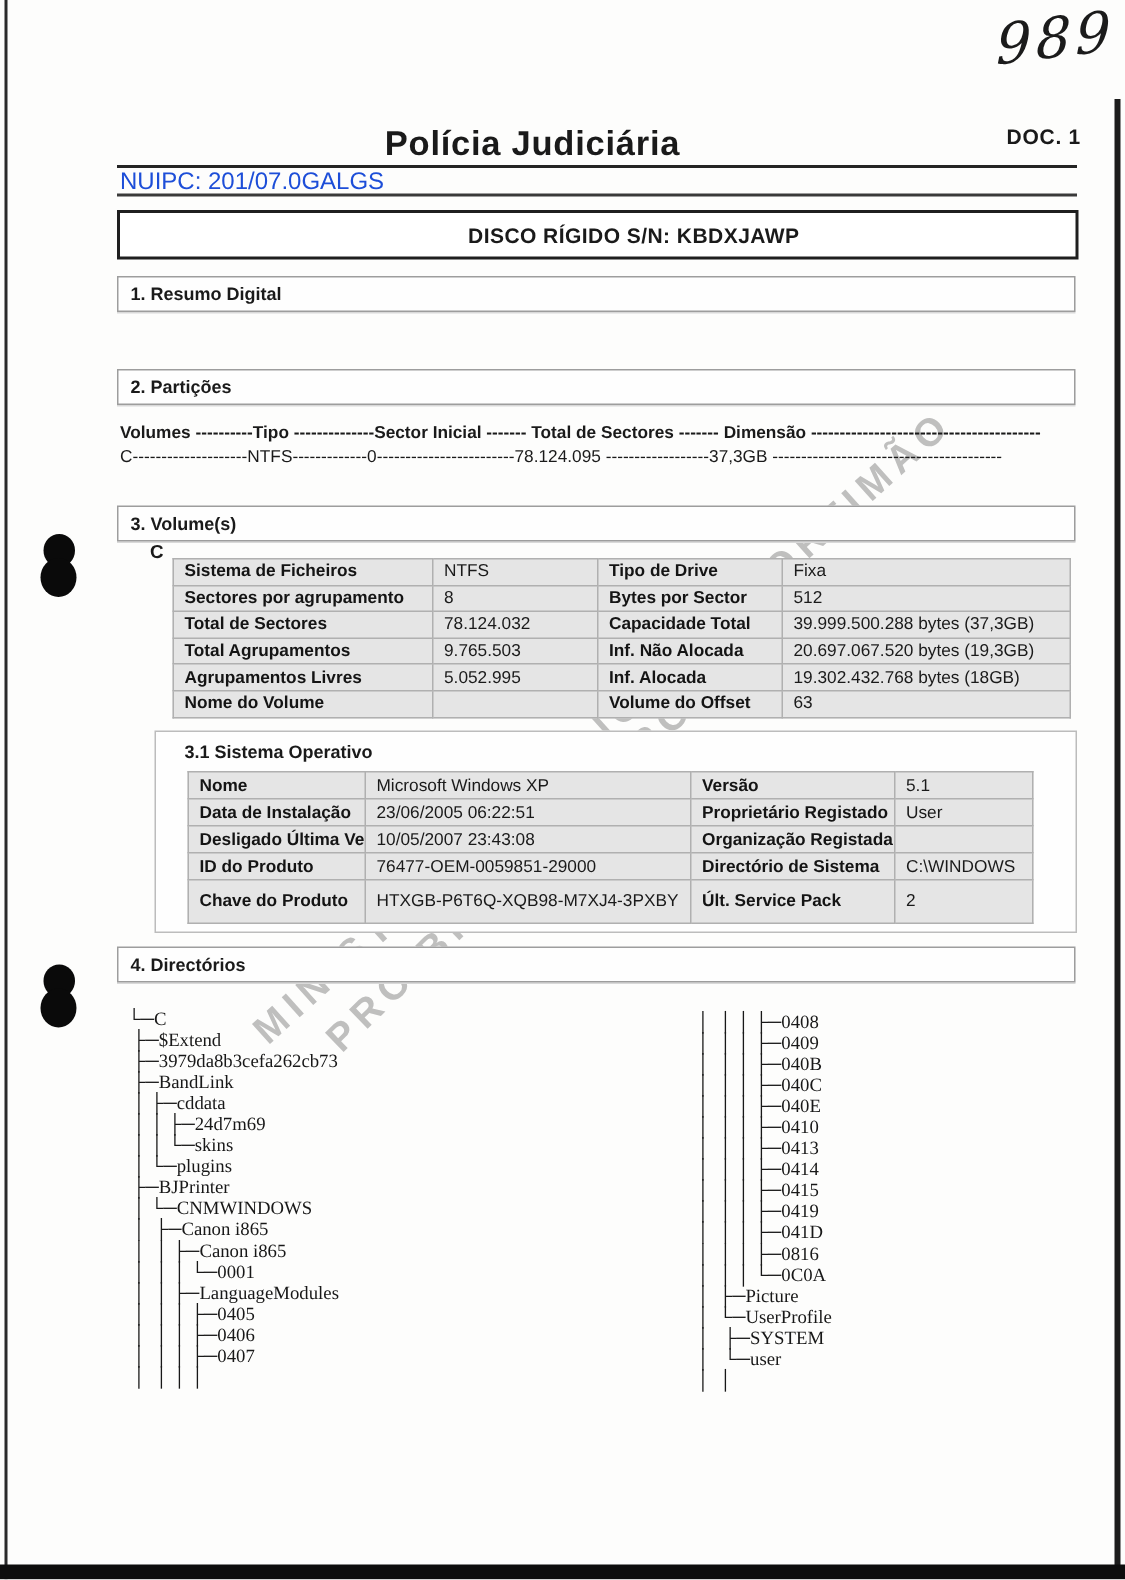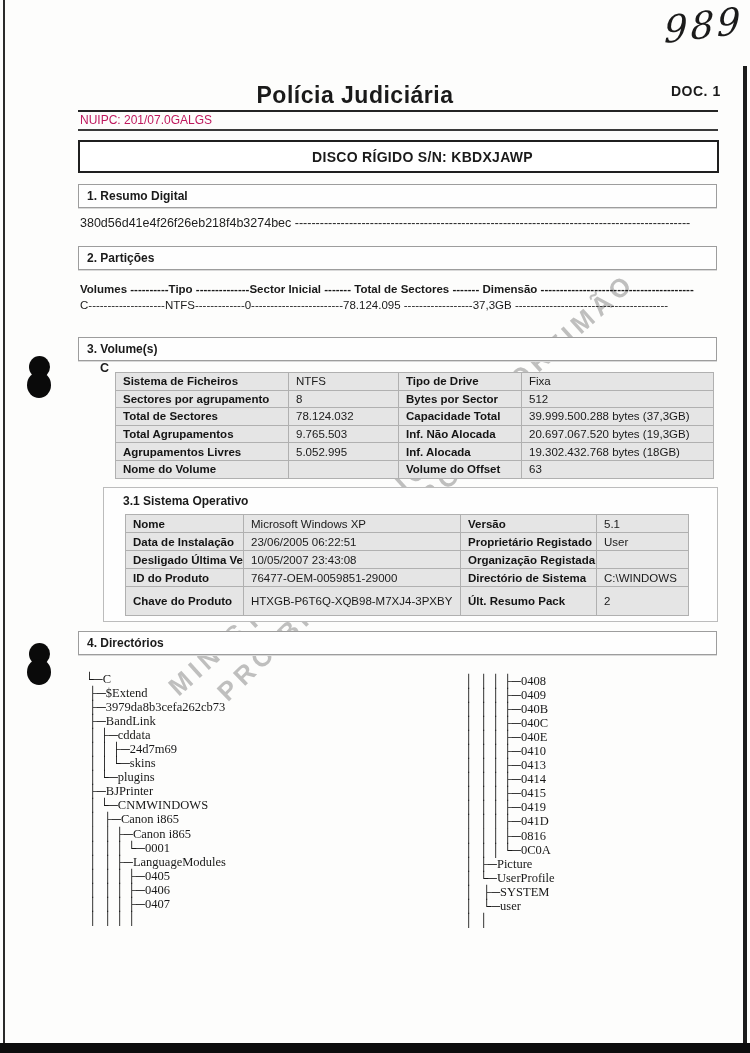--- a/index.html
+++ b/index.html
@@ -18,21 +18,21 @@
 
   
   .hand-number{position:absolute;left:664px;top:4px;font-family:"DejaVu Serif", serif;
                font-style:italic;font-weight:400;font-size:37px;letter-spacing:3px;color:#1b1b1b;
                transform:rotate(-7deg) skewX(-8deg);}
 
   .doc-label{position:absolute;left:671px;top:83px;font-size:14px;font-weight:600;letter-spacing:.5px;}
   .title{position:absolute;left:160px;top:82px;width:390px;text-align:center;
          font-size:23px;font-weight:bold;letter-spacing:.5px;}
   .rule-title{position:absolute;left:78px;top:110px;width:640px;height:2px;background:#242424;}
-  .nuipc{position:absolute;left:80px;top:113px;font-size:12px;color:#be185d;}
+  .nuipc{position:absolute;left:80px;top:113px;font-size:16px;color:#1d4ed8;}
   .rule-nuipc{position:absolute;left:78px;top:129px;width:640px;height:2px;background:#3a3a3a;}
 
   .disk-box{position:absolute;left:78px;top:140px;width:637px;height:29px;border:2px solid #1f1f1f;
             display:flex;align-items:center;justify-content:center;background:#fff;}
   .disk-box span{font-size:14px;font-weight:bold;letter-spacing:.3px;padding-left:48px;}
 
   .section-box{position:absolute;left:78px;width:637px;height:22px;border:1px solid #9d9d9d;
                background:#fefefe;display:flex;align-items:center;box-shadow:0 1px 0 #d9d9d9;}
   .section-box span{font-size:12px;font-weight:bold;padding-left:8px;}
   .s1{top:184px;} .s2{top:246px;} .s3{top:337px;} .s4{top:631px;}
@@ -95,21 +95,20 @@
   <div class="nuipc">NUIPC: 201/07.0GALGS</div>
   <div class="rule-nuipc"></div>
 
   <div class="disk-box">
     <span>DISCO RÍGIDO S/N: KBDXJAWP</span>
   </div>
 
   <div class="section-box s1">
     <span>1. Resumo Digital</span>
   </div>
-  <div class="hash-line">380d56d41e4f26f26eb218f4b3274bec -----------------------------------------------------------------------------------------------</div>
 
   <div class="section-box s2">
     <span>2. Partições</span>
   </div>
   <div class="part-header">Volumes ----------Tipo --------------Sector Inicial ------- Total de Sectores ------- Dimensão ----------------------------------------</div>
   <div class="part-row">C--------------------NTFS-------------0------------------------78.124.095 ------------------37,3GB ----------------------------------------</div>
 
   <div class="section-box s3">
     <span>3. Volume(s)</span>
   </div>
@@ -193,21 +192,21 @@
     </tr>
     <tr>
       <td class="lbl">ID do Produto</td>
       <td>76477-OEM-0059851-29000</td>
       <td class="lbl">Directório de Sistema</td>
       <td>C:\WINDOWS</td>
     </tr>
     <tr class="tall">
       <td class="lbl">Chave do Produto</td>
       <td>HTXGB-P6T6Q-XQB98-M7XJ4-3PXBY</td>
-      <td class="lbl">Últ. Resumo Pack</td>
+      <td class="lbl">Últ. Service Pack</td>
       <td>2</td>
     </tr>
   </tbody>
     </table>
 
   <div class="section-box s4">
     <span>4. Directórios</span>
   </div>
   <pre class="tree tree-left">└─C
  ├─$Extend

